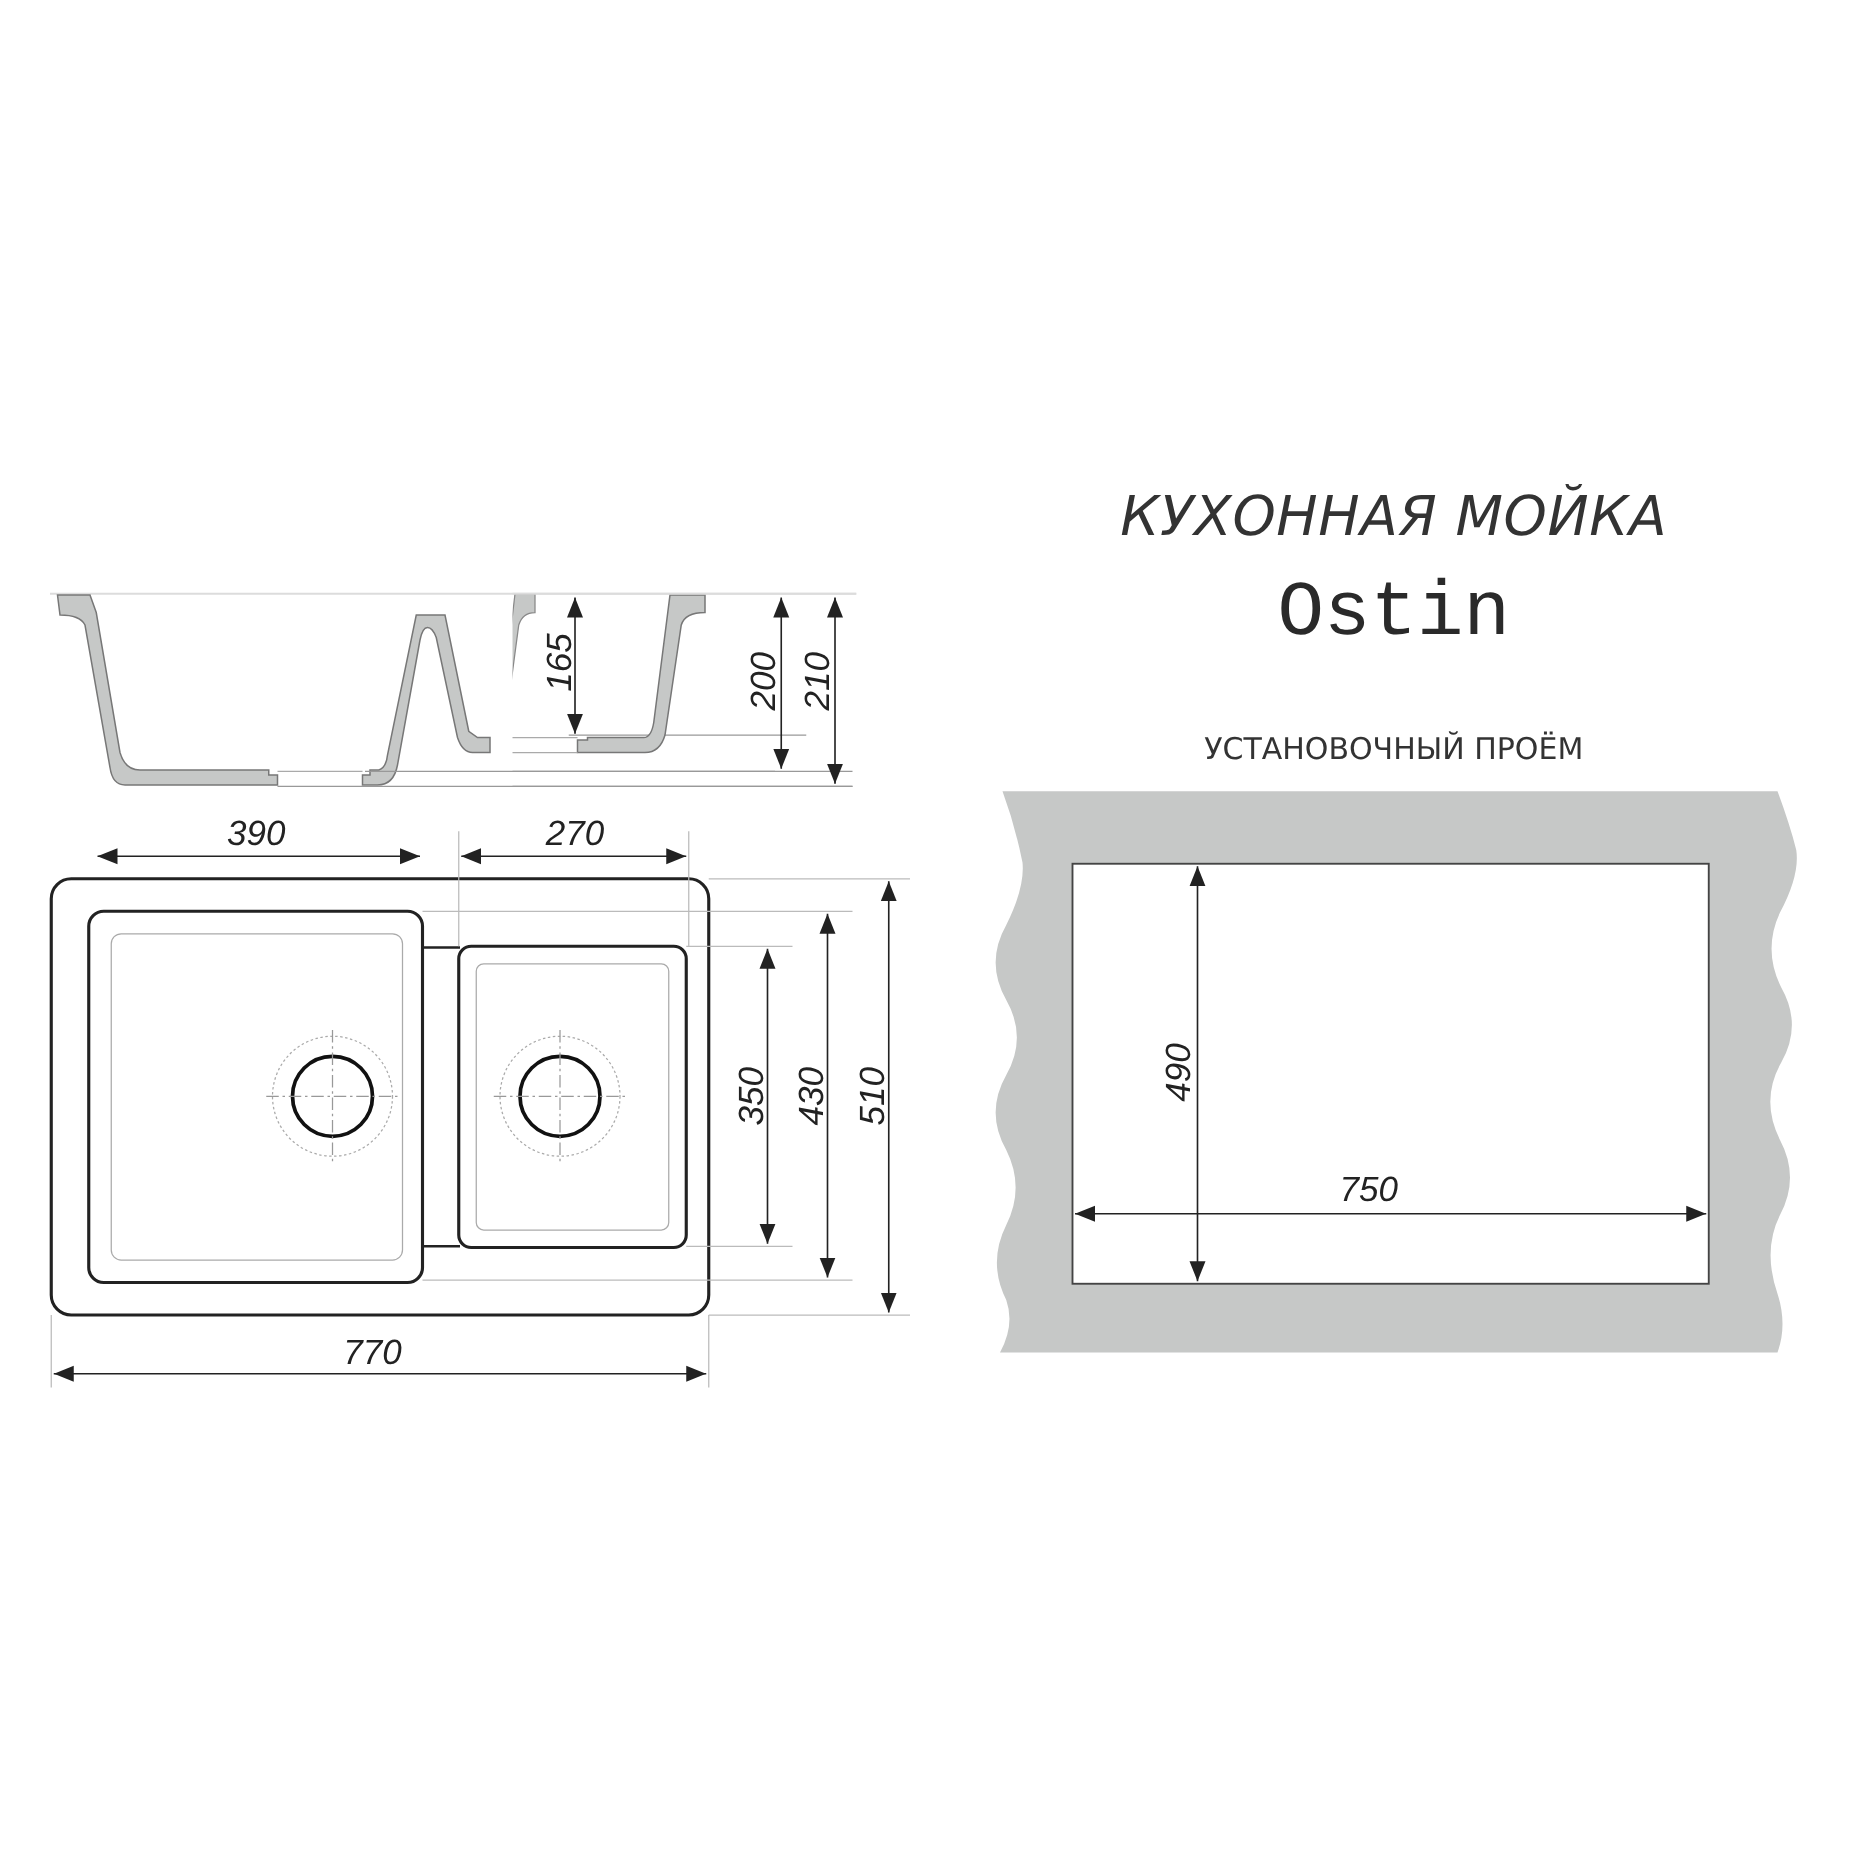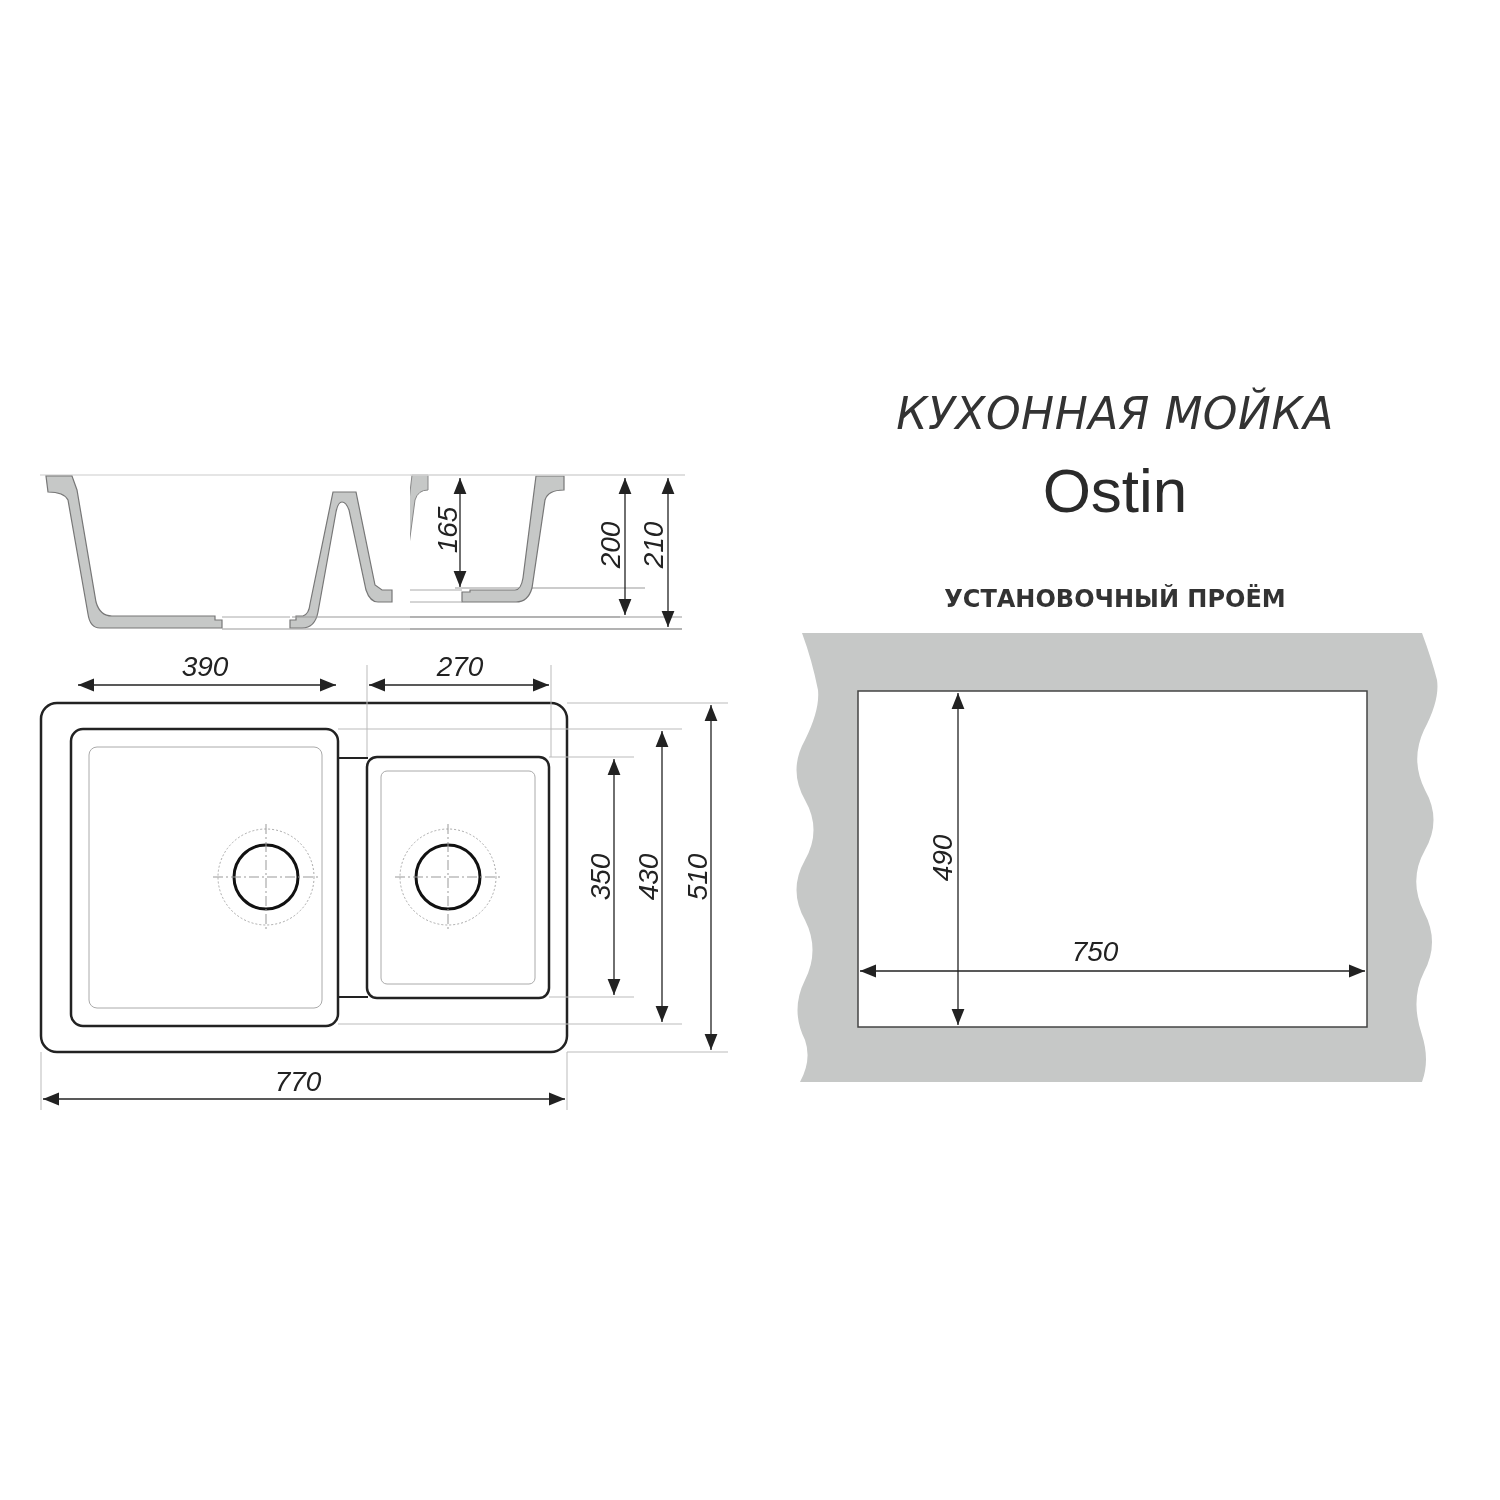--- a/index.html
+++ b/index.html
@@ -1,19 +1,19 @@
 <!DOCTYPE html>
 <html><head>
 <meta charset="utf-8">
 <style>
   html, body { margin:0; padding:0; background:#ffffff; }
   body { width:1500px; height:1500px; position:relative; overflow:hidden; font-family:"DejaVu Sans", sans-serif; }
   .title-main { position:absolute; left:860px; top:388px; width:510px; text-align:center; font-size:44px; color:#333333; letter-spacing:0.5px; font-family:"DejaVu Sans", sans-serif;font-style:italic; }
-  .title-model { position:absolute; left:860px; top:455px; width:510px; text-align:center; font-size:62px; color:#2a2a2a; font-family:Liberation Sans, sans-serif; }
-  .subtitle { position:absolute; left:900px; top:585px; width:430px; text-align:center; font-size:24px; color:#333333; font-family:"DejaVu Sans", sans-serif;font-weight:bold; }
+  .title-model { position:absolute; left:860px; top:455px; width:510px; text-align:center; font-size:62px; color:#2a2a2a; font-family:Liberation Mono, monospace; }
+  .subtitle { position:absolute; left:900px; top:585px; width:430px; text-align:center; font-size:24px; color:#333333; font-family:"DejaVu Sans", sans-serif; }
   svg { position:absolute; left:0; top:0; }
   .dim { font-family:"Liberation Sans", sans-serif; font-style:italic; font-size:28px; fill:#222222; }
 </style>
 </head>
 <body>
 
 <div class="title-main">КУХОННАЯ МОЙКА</div>
 <div class="title-model">Ostin</div>
 <div class="subtitle">УСТАНОВОЧНЫЙ ПРОЁМ</div>
 

